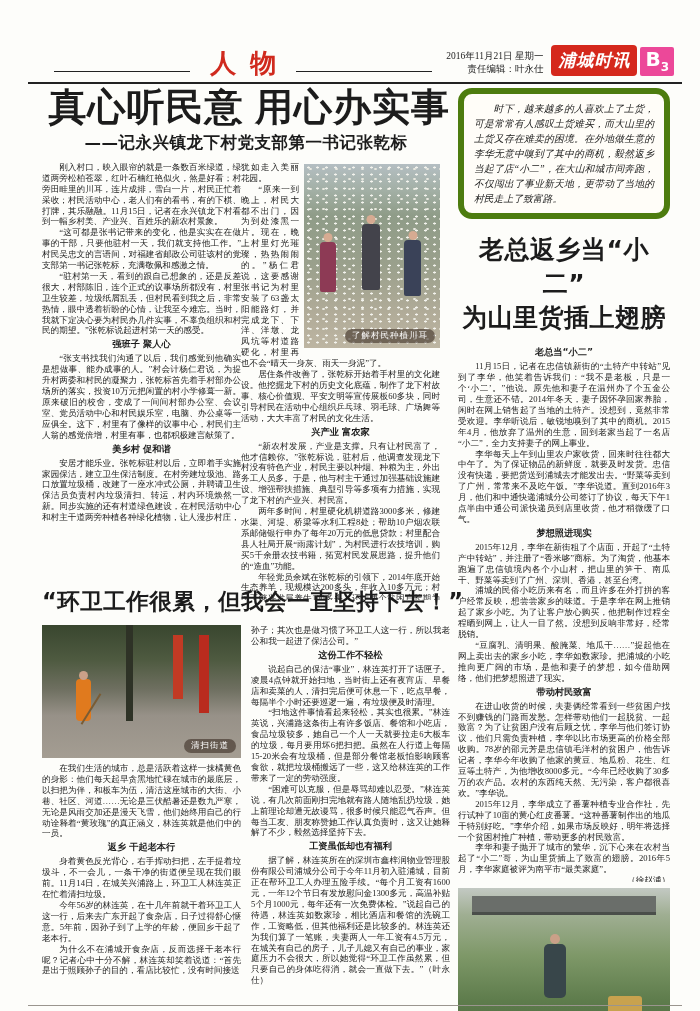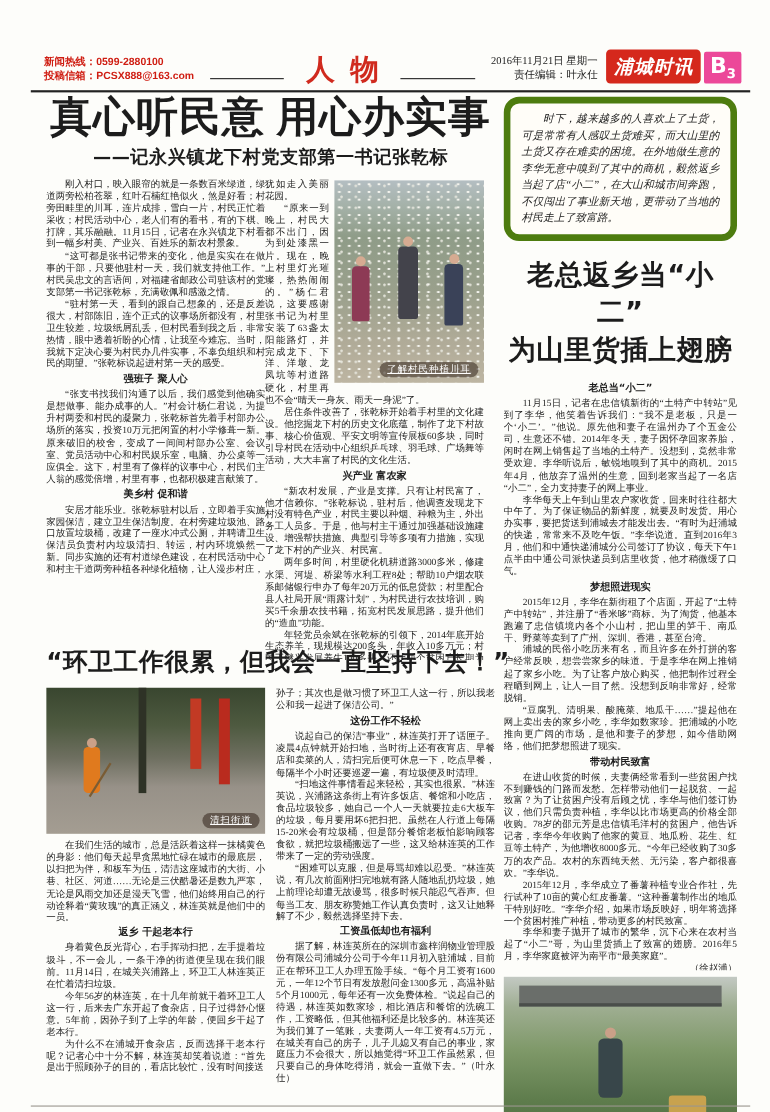--- a/index.html
+++ b/index.html
@@ -17,21 +17,21 @@
   .dateblock{font-size:9.5px;line-height:13px;text-align:right;white-space:nowrap;margin-right:8px;}
   .masthead{background:#d5281c;color:#fff;border-radius:4px;padding:4px 7px;
             font-family:"DejaVu Serif","Liberation Serif",serif;font-style:italic;font-weight:bold;
             font-size:17px;letter-spacing:1px;white-space:nowrap;}
   .pageno{background:#ec4899;color:#fff;font-family:"DejaVu Sans",sans-serif;font-weight:900;
           font-size:20px;padding:2px 5px 3px 5px;margin-left:3px;line-height:1;border-radius:2px;}
   .pageno sub{font-size:12px;}
   .hdr-rule{position:absolute;top:82px;left:28px;right:18px;border-top:2px solid #222;}
   
   .art1{position:absolute;left:42px;top:88px;width:408px;}
-  .a1-title{margin:0;text-align:center;font-family:Liberation Serif, serif;
+  .a1-title{margin:0;text-align:right;font-family:Liberation Sans, sans-serif;
             font-weight:900;font-size:38px;line-height:1.05;letter-spacing:1px;white-space:nowrap;}
   .a1-sub{margin:4px 0 8px 0;text-align:center;font-family:"DejaVu Sans",sans-serif;
           font-weight:bold;font-size:16.5px;letter-spacing:.5px;}
   .cols{display:flex;gap:0;height:438px;overflow:hidden;}
   .col{width:199px;}
   .para{margin:0;font-size:8.6px;line-height:10.9px;text-align:justify;text-indent:2em;}
   .para.cont{text-indent:0;}
   .para.sign{text-align:right;text-indent:0;}
   .sec{margin:2px 0;text-align:center;font-family:"DejaVu Sans","Liberation Sans",sans-serif;
        font-weight:bold;font-size:9.2px;}
@@ -42,21 +42,21 @@
             radial-gradient(#e9e9e0 1px,transparent 1.6px),
             linear-gradient(180deg,#b4bec2 0%,#a3b0a6 14%,#8f9c88 28%,#9aa08c 55%,#b0ab98 80%,#bdb5a2 100%);
           background-size:9px 7px,13px 10px,100% 100%;}
   .fig{position:absolute;border-radius:4px 4px 2px 2px;}
   .fig::before{content:"";position:absolute;top:-9px;left:50%;transform:translateX(-50%);
                width:9px;height:9px;border-radius:50%;background:#d6ab92;}
   .fig1{left:16px;top:78px;width:16px;height:50px;background:#8d3a55;}
   .fig2{left:58px;top:60px;width:18px;height:66px;background:#43434b;}
   .fig3{left:100px;top:76px;width:17px;height:56px;background:#3a4258;}
   .caption{position:absolute;right:5px;bottom:5px;background:rgba(50,35,25,.55);color:#fff;
-           font-size:8.5px;padding:1px 7px;border-radius:8px;letter-spacing:1px;white-space:nowrap;text-decoration:underline;}
+           font-size:8.5px;padding:1px 7px;border-radius:8px;letter-spacing:1px;white-space:nowrap;}
   
   .sidebar{position:absolute;left:458px;top:88px;width:212px;}
   .intro-box{border:6px solid #4d7c0f;border-radius:14px;padding:7px 10px;background:#fffdf8;}
   .intro-box p{margin:0;font-style:italic;font-size:9.8px;line-height:15px;text-indent:2em;text-align:justify;}
   .sb-title{margin:14px 0 10px 0;text-align:center;font-family:"DejaVu Sans","Liberation Sans",sans-serif;
             font-weight:900;font-size:25px;line-height:1.35;letter-spacing:.5px;}
   .sb-body{height:538px;overflow:hidden;}
   
   .photo3{position:relative;width:100%;height:150px;margin-top:6px;
           background:linear-gradient(180deg,#c3c9c3 0%,#9fae92 18%,#7e9868 45%,#5e7c4c 75%,#4c6a40 100%);}
@@ -86,24 +86,20 @@
   .photo2 .broom{position:absolute;left:48px;top:66px;width:2px;height:36px;background:#7a5c34;
                  transform:rotate(32deg);}
   .bottom-rule{position:absolute;left:28px;right:18px;bottom:5px;border-top:1px solid #9a958e;}
 </style>
 </head>
 <body>
 
 <div class="page">
 
   <div class="hdr">
-    <div class="contact">
-      <div><span>新闻热线：</span><span>0599-2880100</span></div>
-      <div><span>投稿信箱：</span><span>PCSX888@163.com</span></div>
-    </div>
     <div class="sec-wrap">
       <span class="rule"></span>
       <span class="section-title">人物</span>
       <span class="rule"></span>
     </div>
     <div class="dateblock">
       <div>2016年11月21日  星期一</div>
       <div>责任编辑：叶永仕</div>
     </div>
     <div class="masthead">浦城时讯</div>
@@ -151,21 +147,21 @@
       <p>时下，越来越多的人喜欢上了土货，可是常常有人感叹土货难买，而大山里的土货又存在难卖的困境。在外地做生意的李华无意中嗅到了其中的商机，毅然返乡当起了店“小二”，在大山和城市间奔跑，不仅闯出了事业新天地，更带动了当地的村民走上了致富路。</p>
     </div>
     <div class="sb-title">
       <div>老总返乡当“小二”</div>
       <div>为山里货插上翅膀</div>
     </div>
     <div class="sb-body">
       <div>
           <h4 class="sec">老总当“小二”</h4>
           <p class="para">11月15日，记者在忠信镇新街的“土特产中转站”见到了李华，他笑着告诉我们：“我不是老板，只是一个‘小二’。”他说。原先他和妻子在温州办了个五金公司，生意还不错。2014年冬天，妻子因怀孕回家养胎，闲时在网上销售起了当地的土特产。没想到，竟然非常受欢迎。李华听说后，敏锐地嗅到了其中的商机。2015年4月，他放弃了温州的生意，回到老家当起了一名店“小二”，全力支持妻子的网上事业。</p>
-          <p class="para">李华每天上午到山里农户家收货，回来时往往都大中午了。为了保证物品的新鲜度，就要及时发货。用心办实事，要把货送到浦城去才能发出去。“有时为赶浦城的快递，常常来不及吃午饭。”李华说道。直到2016年3月，他们和中通快递浦城分公司签订了协议，每天下午1点半由中通公司派快递员到店里收货，他才稍微缓了口气。</p>
+          <p class="para">李华每天上午到山里农户家收货，回来时往往都大中午了。为了保证物品的新鲜度，就要及时发货。忠信没有快递，要把货送到浦城去才能发出去。“野菜等卖到了广州，常常来不及吃午饭。”李华说道。直到2016年3月，他们和中通快递浦城分公司签订了协议，每天下午1点半由中通公司派快递员到店里收货，他才稍微缓了口气。</p>
           <h4 class="sec">梦想照进现实</h4>
           <p class="para">2015年12月，李华在新街租了个店面，开起了“土特产中转站”，并注册了“香米哆”商标。为了淘货，他基本跑遍了忠信镇境内各个小山村，把山里的笋干、南瓜干、野菜等卖到了广州、深圳、香港，甚至台湾。</p>
           <p class="para">浦城的民俗小吃历来有名，而且许多在外打拼的客户经常反映，想尝尝家乡的味道。于是李华在网上推销起了家乡小吃。为了让客户放心购买，他把制作过程全程晒到网上，让人一目了然。没想到反响非常好，经常脱销。</p>
           <p class="para">“豆腐乳、清明果、酸腌菜、地瓜干……”提起他在网上卖出去的家乡小吃，李华如数家珍。把浦城的小吃推向更广阔的市场，是他和妻子的梦想，如今借助网络，他们把梦想照进了现实。</p>
           <h4 class="sec">带动村民致富</h4>
           <p class="para">在进山收货的时候，夫妻俩经常看到一些贫困户找不到赚钱的门路而发愁。怎样带动他们一起脱贫、一起致富？为了让贫困户没有后顾之忧，李华与他们签订协议，他们只需负责种植，李华以比市场更高的价格全部收购。78岁的邵元芳是忠信镇毛洋村的贫困户，他告诉记者，李华今年收购了他家的黄豆、地瓜粉、花生、红豆等土特产，为他增收8000多元。“今年已经收购了30多万的农产品。农村的东西纯天然、无污染，客户都很喜欢。”李华说。</p>
           <p class="para">2015年12月，李华成立了番薯种植专业合作社，先行试种了10亩的黄心红皮番薯。“这种番薯制作出的地瓜干特别好吃。”李华介绍，如果市场反映好，明年将选择一个贫困村推广种植，带动更多的村民致富。</p>
           <p class="para">李华和妻子抛开了城市的繁华，沉下心来在农村当起了“小二”哥，为山里货插上了致富的翅膀。2016年5月，李华家庭被评为南平市“最美家庭”。</p>
           <p class="para sign">（徐赵浦）</p>
         </div>

